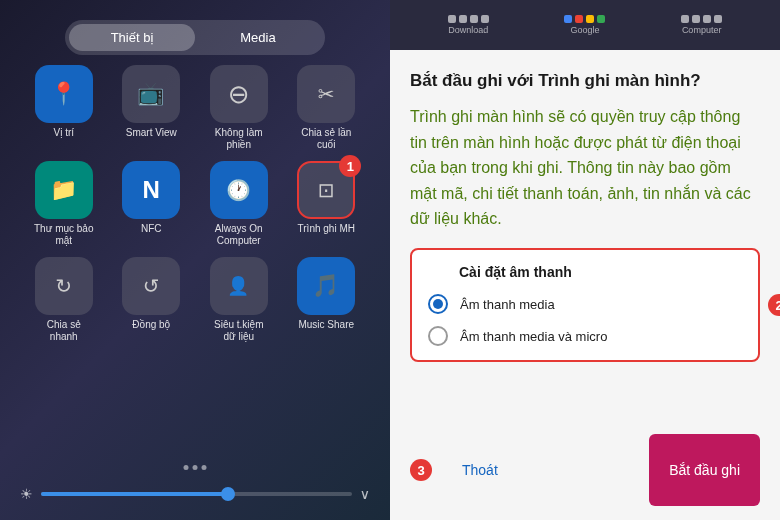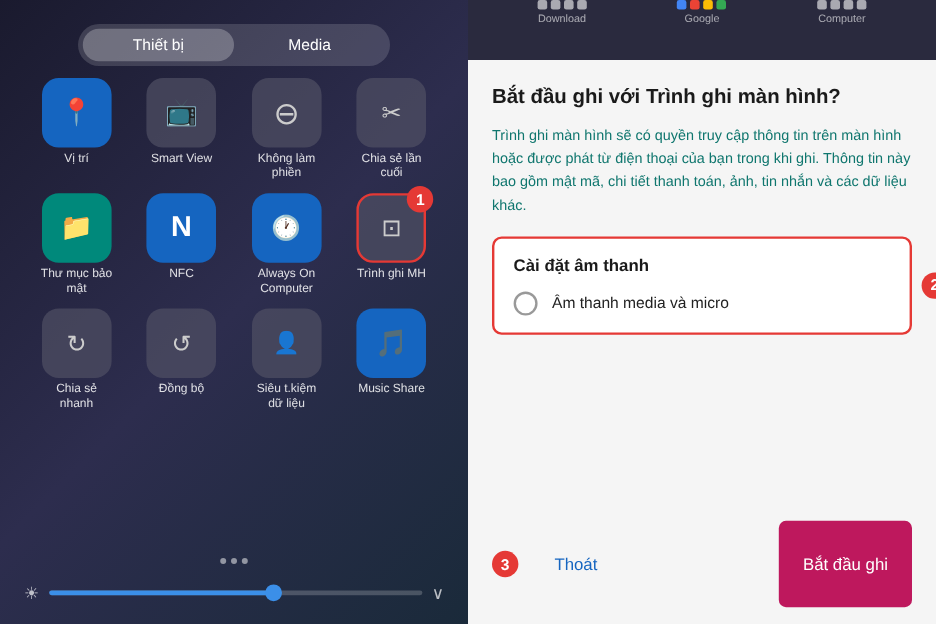--- a/index.html
+++ b/index.html
@@ -166,21 +166,21 @@
       flex-direction: column;
       padding: 0;
       position: relative;
     }
 
     
     .top-strip {
       background: #2a2a3e;
       height: 50px;
       display: flex;
-      align-items: flex-start;
+      align-items: center;
       justify-content: space-around;
       padding: 0 20px;
     }
     .strip-item {
       display: flex;
       flex-direction: column;
       align-items: center;
       gap: 2px;
     }
     .strip-icon-row {
@@ -207,40 +207,41 @@
 
     .dialog-title {
       font-size: 17px;
       font-weight: bold;
       color: #1a1a1a;
       margin-bottom: 12px;
       line-height: 1.3;
     }
 
     .dialog-desc {
-      font-size: 12px;
-      color: #0f766e;
+      font-size: 16px;
+      color: #4d7c0f;
       line-height: 1.6;
       margin-bottom: 16px;
     }
 
     
     .audio-box {
       border: 2px solid #e53935;
       border-radius: 8px;
       padding: 14px 16px;
       background: #fff;
       position: relative;
     }
 
     .audio-box-title {
       font-size: 14px;
       font-weight: bold;
       color: #1a1a1a;
       margin-bottom: 14px;
+      margin-left: 31px;
     }
 
     .radio-option {
       display: flex;
       align-items: center;
       gap: 12px;
       margin-bottom: 12px;
     }
     .radio-option:last-child { margin-bottom: 0; }
 
@@ -456,20 +457,26 @@
 
   <div class="dialog-content">
     <div class="dialog-title">Bắt đầu ghi với Trình ghi màn hình?</div>
     <div class="dialog-desc">Trình ghi màn hình sẽ có quyền truy cập thông tin trên màn hình hoặc được phát từ điện thoại của bạn trong khi ghi. Thông tin này bao gồm mật mã, chi tiết thanh toán, ảnh, tin nhắn và các dữ liệu khác.</div>
 
     <div style="position:relative;">
       <div class="audio-box">
         <div class="audio-box-title">Cài đặt âm thanh</div>
 
         <div class="radio-option">
+          <div class="radio-circle selected">
+            <div class="radio-inner"></div>
+          </div>
+          <span class="radio-label">Âm thanh media</span>
+        </div>
+        <div class="radio-option">
           <div class="radio-circle"></div>
           <span class="radio-label">Âm thanh media và micro</span>
         </div>
       </div>
 
       <div class="num-badge-2">2</div>
     </div>
   </div>
 
   <div class="dialog-footer">

